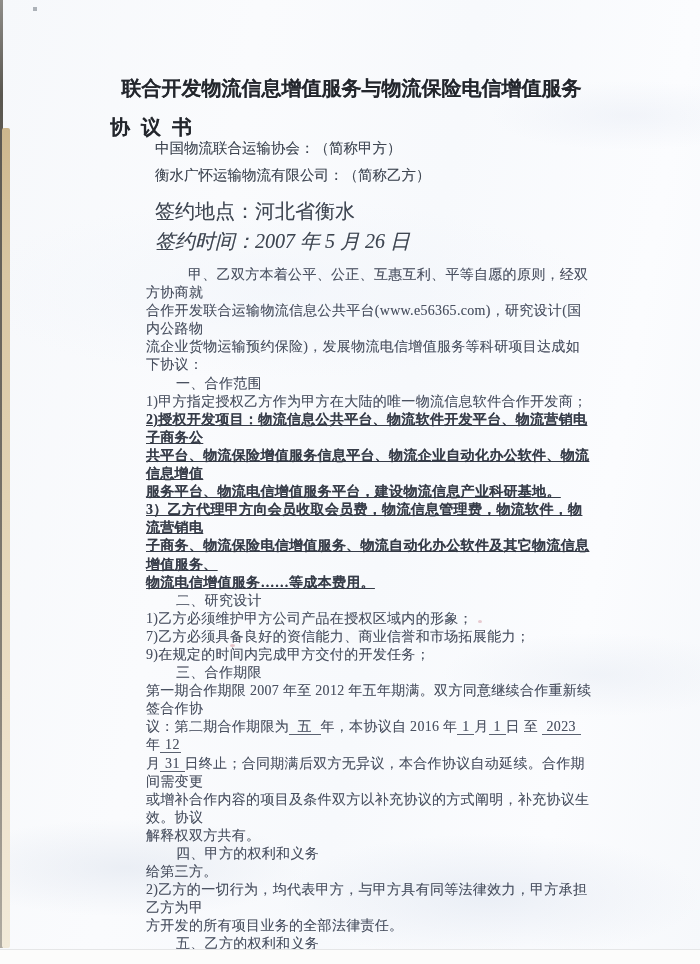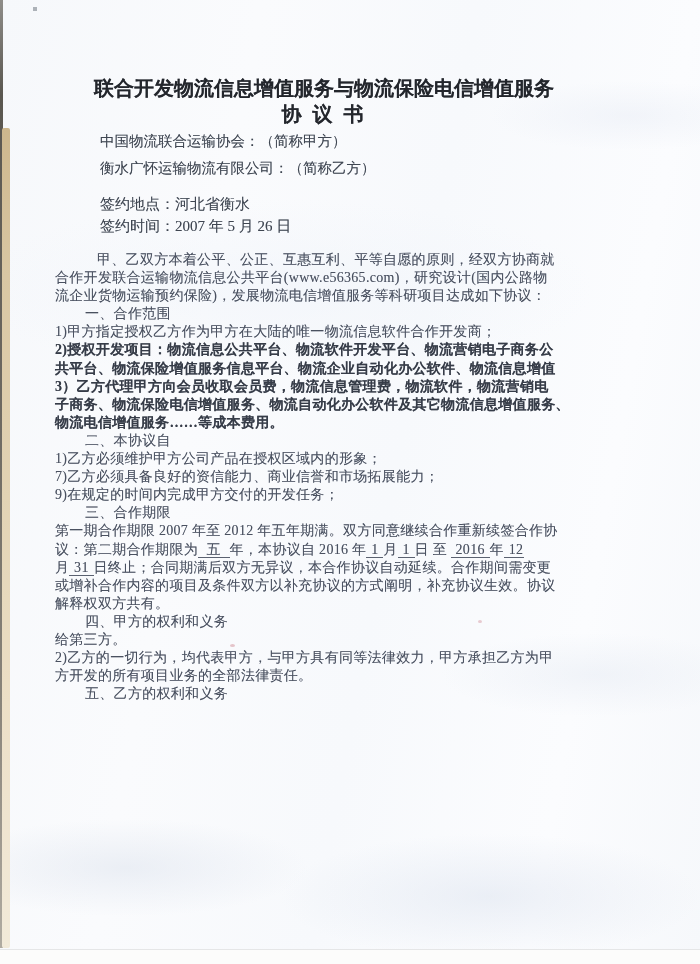--- a/index.html
+++ b/index.html
@@ -31,49 +31,49 @@
   .speck-top{position:absolute;left:33px;top:7px;width:4px;height:4px;background:#9aa0a8;opacity:.8;}
   .speck-red1{position:absolute;left:230px;top:644px;width:5px;height:3px;background:rgba(205,130,140,.45);border-radius:50%;}
   .speck-red2{position:absolute;left:478px;top:620px;width:4px;height:3px;background:rgba(205,130,140,.4);border-radius:50%;}
   .bottom-strip{
     position:absolute;left:0;bottom:0;width:700px;height:14px;
     background:#fcfcfb;border-top:1px solid rgba(160,165,170,.25);
   }
   
   .doc{
     position:absolute;left:0;top:0;width:700px;height:964px;
-    padding-left:55px;padding-right:107px;box-sizing:border-box;
+    padding-left:110px;padding-right:107px;box-sizing:border-box;
     color:#454c58;
     text-shadow:0 0 .5px rgba(70,80,100,.4);
   }
   .title1{
     margin-top:76px;
     text-align:center;
     font-size:20px;line-height:24px;font-weight:bold;
     color:#23262c;letter-spacing:0px;
     text-shadow:0 0 .6px rgba(30,35,45,.6);
   }
   .title2{
-    margin-top:2px;
-    text-align:center;
+    margin-top:15px;
+    text-align:left;
     font-size:20px;line-height:24px;font-weight:bold;
     color:#23262c;letter-spacing:3px;
     text-shadow:0 0 .6px rgba(30,35,45,.6);
   }
   .party{font-size:14.5px;line-height:18px;padding-left:45px;color:#3f4651;}
-  .party-a{margin-top:6px;}
+  .party-a{}
   .party-b{margin-top:9px;}
-  .sign{font-size:15px;line-height:18px;padding-left:45px;color:#3f4651;}
+  .sign{font-size:20px;line-height:18px;padding-left:45px;color:#3f4651;}
   .sign-place{margin-top:18px;}
-  .sign-date{margin-top:4px;}
+  .sign-date{margin-top:12px;font-style:italic;}
   .body-text{margin-top:16px;font-size:14px;line-height:18.1px;letter-spacing:.3px;}
-  .line{white-space:pre-wrap;color:#4a5160;}
+  .line{white-space:pre-wrap;color:#4a5160;margin-left:36px;}
   .line.indent{text-indent:42px;}
   .line.heading{padding-left:30px;}
-  .line.bold{font-weight:bold;color:#363c48;text-shadow:0 0 .5px rgba(40,45,60,.55);}
+  .line.bold{font-weight:bold;color:#363c48;text-shadow:0 0 .5px rgba(40,45,60,.55);text-decoration:underline;}
   .u{border-bottom:1px solid #5a6170;padding:0 1px;}
 </style>
 </head>
 <body>
 
 <div class="scan">
   <div class="edge-dark"></div>
   <div class="edge-tan"></div>
   <div class="speck-top"></div>
   <div class="speck-red1"></div>
@@ -90,30 +90,31 @@
     <div class="sign sign-date">签约时间：2007 年 5 月 26 日</div>
 
     <div class="body-text">
         <div class="line indent"><span>甲、乙双方本着公平、公正、互惠互利、平等自愿的原则，经双方协商就</span></div>
         <div class="line"><span>合作开发联合运输物流信息公共平台(www.e56365.com)，研究设计(国内公路物</span></div>
         <div class="line"><span>流企业货物运输预约保险)，发展物流电信增值服务等科研项目达成如下协议：</span></div>
         <div class="line heading"><span>一、合作范围</span></div>
         <div class="line"><span>1)甲方指定授权乙方作为甲方在大陆的唯一物流信息软件合作开发商；</span></div>
         <div class="line bold"><span>2)授权开发项目：物流信息公共平台、物流软件开发平台、物流营销电子商务公</span></div>
         <div class="line bold"><span>共平台、物流保险增值服务信息平台、物流企业自动化办公软件、物流信息增值</span></div>
+        <div class="line bold"><span>服务平台、物流电信增值服务平台，建设物流信息产业科研基地。</span></div>
         <div class="line bold"><span>3）乙方代理甲方向会员收取会员费，物流信息管理费，物流软件，物流营销电</span></div>
         <div class="line bold"><span>子商务、物流保险电信增值服务、物流自动化办公软件及其它物流信息增值服务、</span></div>
         <div class="line bold"><span>物流电信增值服务……等成本费用。</span></div>
-        <div class="line heading"><span>二、本协议自</span></div>
+        <div class="line heading"><span>二、研究设计</span></div>
         <div class="line"><span>1)乙方必须维护甲方公司产品在授权区域内的形象；</span></div>
         <div class="line"><span>7)乙方必须具备良好的资信能力、商业信誉和市场拓展能力；</span></div>
         <div class="line"><span>9)在规定的时间内完成甲方交付的开发任务；</span></div>
         <div class="line heading"><span>三、合作期限</span></div>
         <div class="line"><span>第一期合作期限 2007 年至 2012 年五年期满。双方同意继续合作重新续签合作协</span></div>
-        <div class="line"><span>议：第二期合作期限为</span><span class="u">  五  </span><span>年，本协议自 2016 年</span><span class="u"> 1 </span><span>月</span><span class="u"> 1 </span><span>日 至 </span><span class="u"> 2016 </span><span>年</span><span class="u"> 12</span></div>
+        <div class="line"><span>议：第二期合作期限为</span><span class="u">  五  </span><span>年，本协议自 2016 年</span><span class="u"> 1 </span><span>月</span><span class="u"> 1 </span><span>日 至 </span><span class="u"> 2023 </span><span>年</span><span class="u"> 12</span></div>
         <div class="line"><span>月</span><span class="u"> 31 </span><span>日终止；合同期满后双方无异议，本合作协议自动延续。合作期间需变更</span></div>
         <div class="line"><span>或增补合作内容的项目及条件双方以补充协议的方式阐明，补充协议生效。协议</span></div>
         <div class="line"><span>解释权双方共有。</span></div>
         <div class="line heading"><span>四、甲方的权利和义务</span></div>
         <div class="line"><span>给第三方。</span></div>
         <div class="line"><span>2)乙方的一切行为，均代表甲方，与甲方具有同等法律效力，甲方承担乙方为甲</span></div>
         <div class="line"><span>方开发的所有项目业务的全部法律责任。</span></div>
         <div class="line heading"><span>五、乙方的权利和义务</span></div>
       </div>
   </div>

